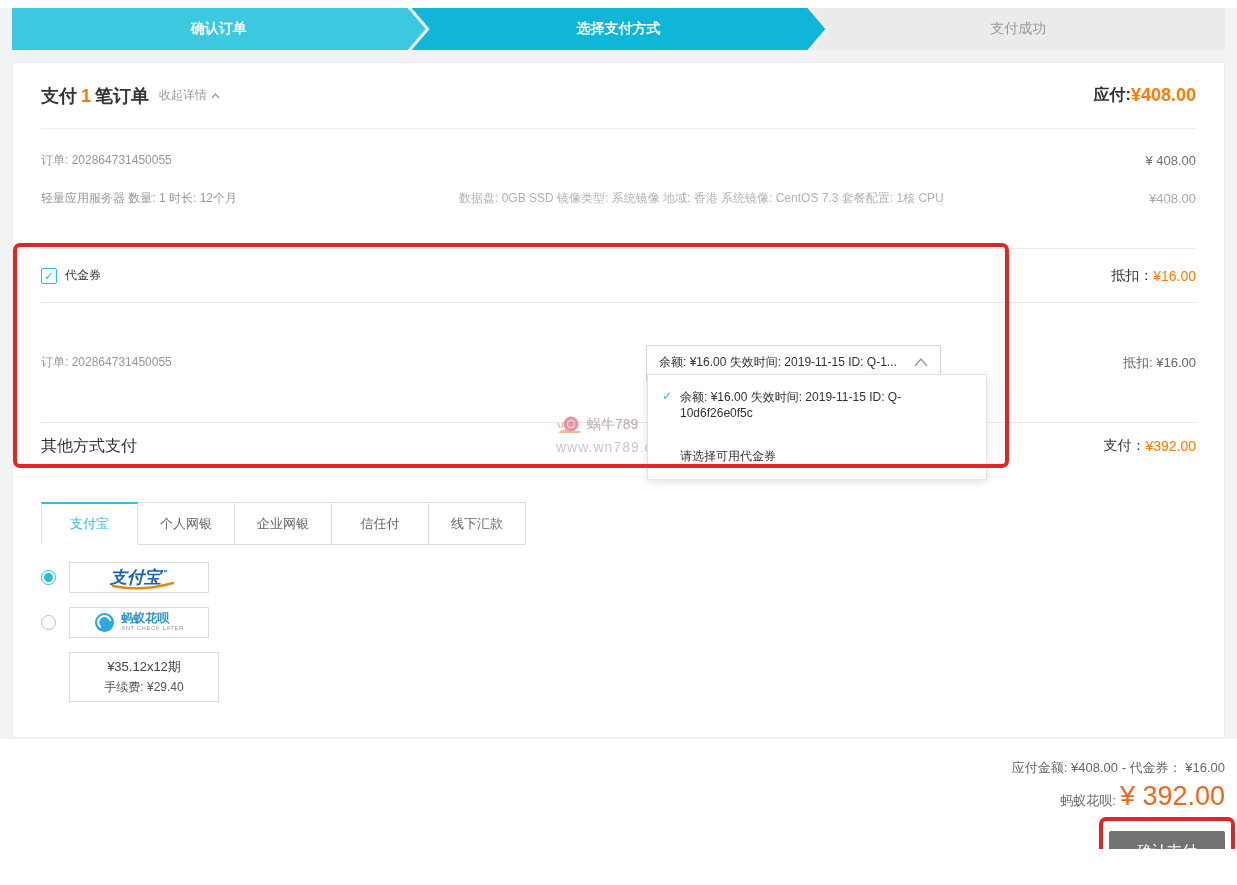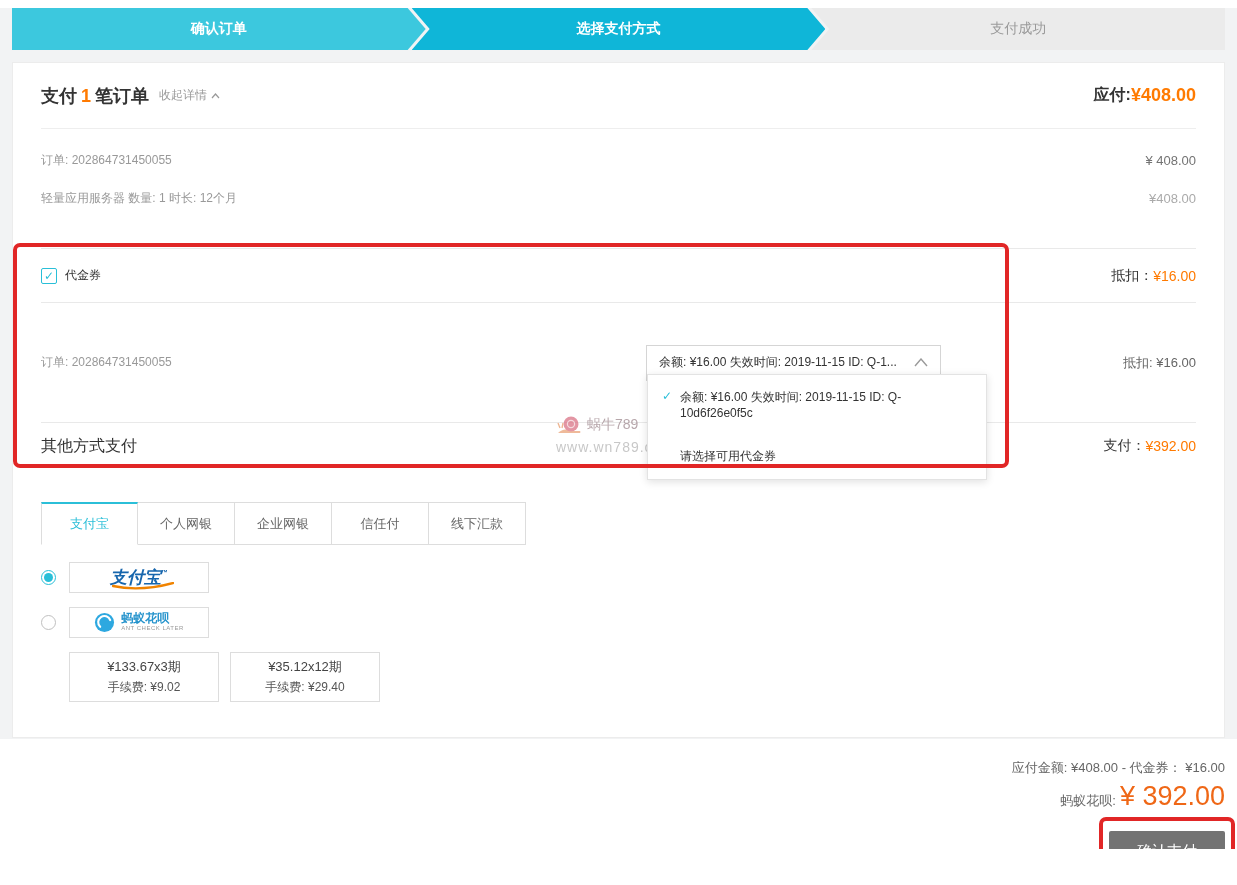--- a/index.html
+++ b/index.html
@@ -144,20 +144,21 @@
       <span class="payable-amt">¥408.00</span>
     </div>
 
     <div class="order-rows">
       <div class="o-row">
         <span>订单: 202864731450055</span>
         <span class="amt-dark">¥ 408.00</span>
       </div>
       <div class="o-row">
         <span>轻量应用服务器 数量: 1 时长: 12个月</span>
+        <span class="mid">数据盘: 0GB SSD 镜像类型: 系统镜像 地域: 香港 系统镜像: CentOS 7.3 套餐配置: 1核 CPU</span>
         <span class="amt-gray">¥408.00</span>
       </div>
     </div>
 
     <div class="voucher-section">
       <div class="voucher-head">
         <span class="checkbox">
           <span>✓</span>
         </span>
         <span class="voucher-title">代金券</span>
@@ -240,24 +241,20 @@
               <span class="huabei-cn">蚂蚁花呗</span>
               <span class="huabei-en">ANT CHECK LATER</span>
             </span>
           </span>
         </div>
       </div>
     </div>
 
     <div class="installments">
       <div class="inst-box">
-        <span class="inst-plan">¥133.67x3期</span>
-        <span class="inst-fee">手续费: ¥9.02</span>
-      </div>
-      <div class="inst-box">
         <span class="inst-plan">¥35.12x12期</span>
         <span class="inst-fee">手续费: ¥29.40</span>
       </div>
     </div>
   </div>
 
   <div class="sum-line1">应付金额:  ¥408.00 - 代金券： ¥16.00</div>
   <div class="sum-line2">
     <span class="total-label">蚂蚁花呗:</span>
     <span class="total-amt">¥ 392.00</span>

